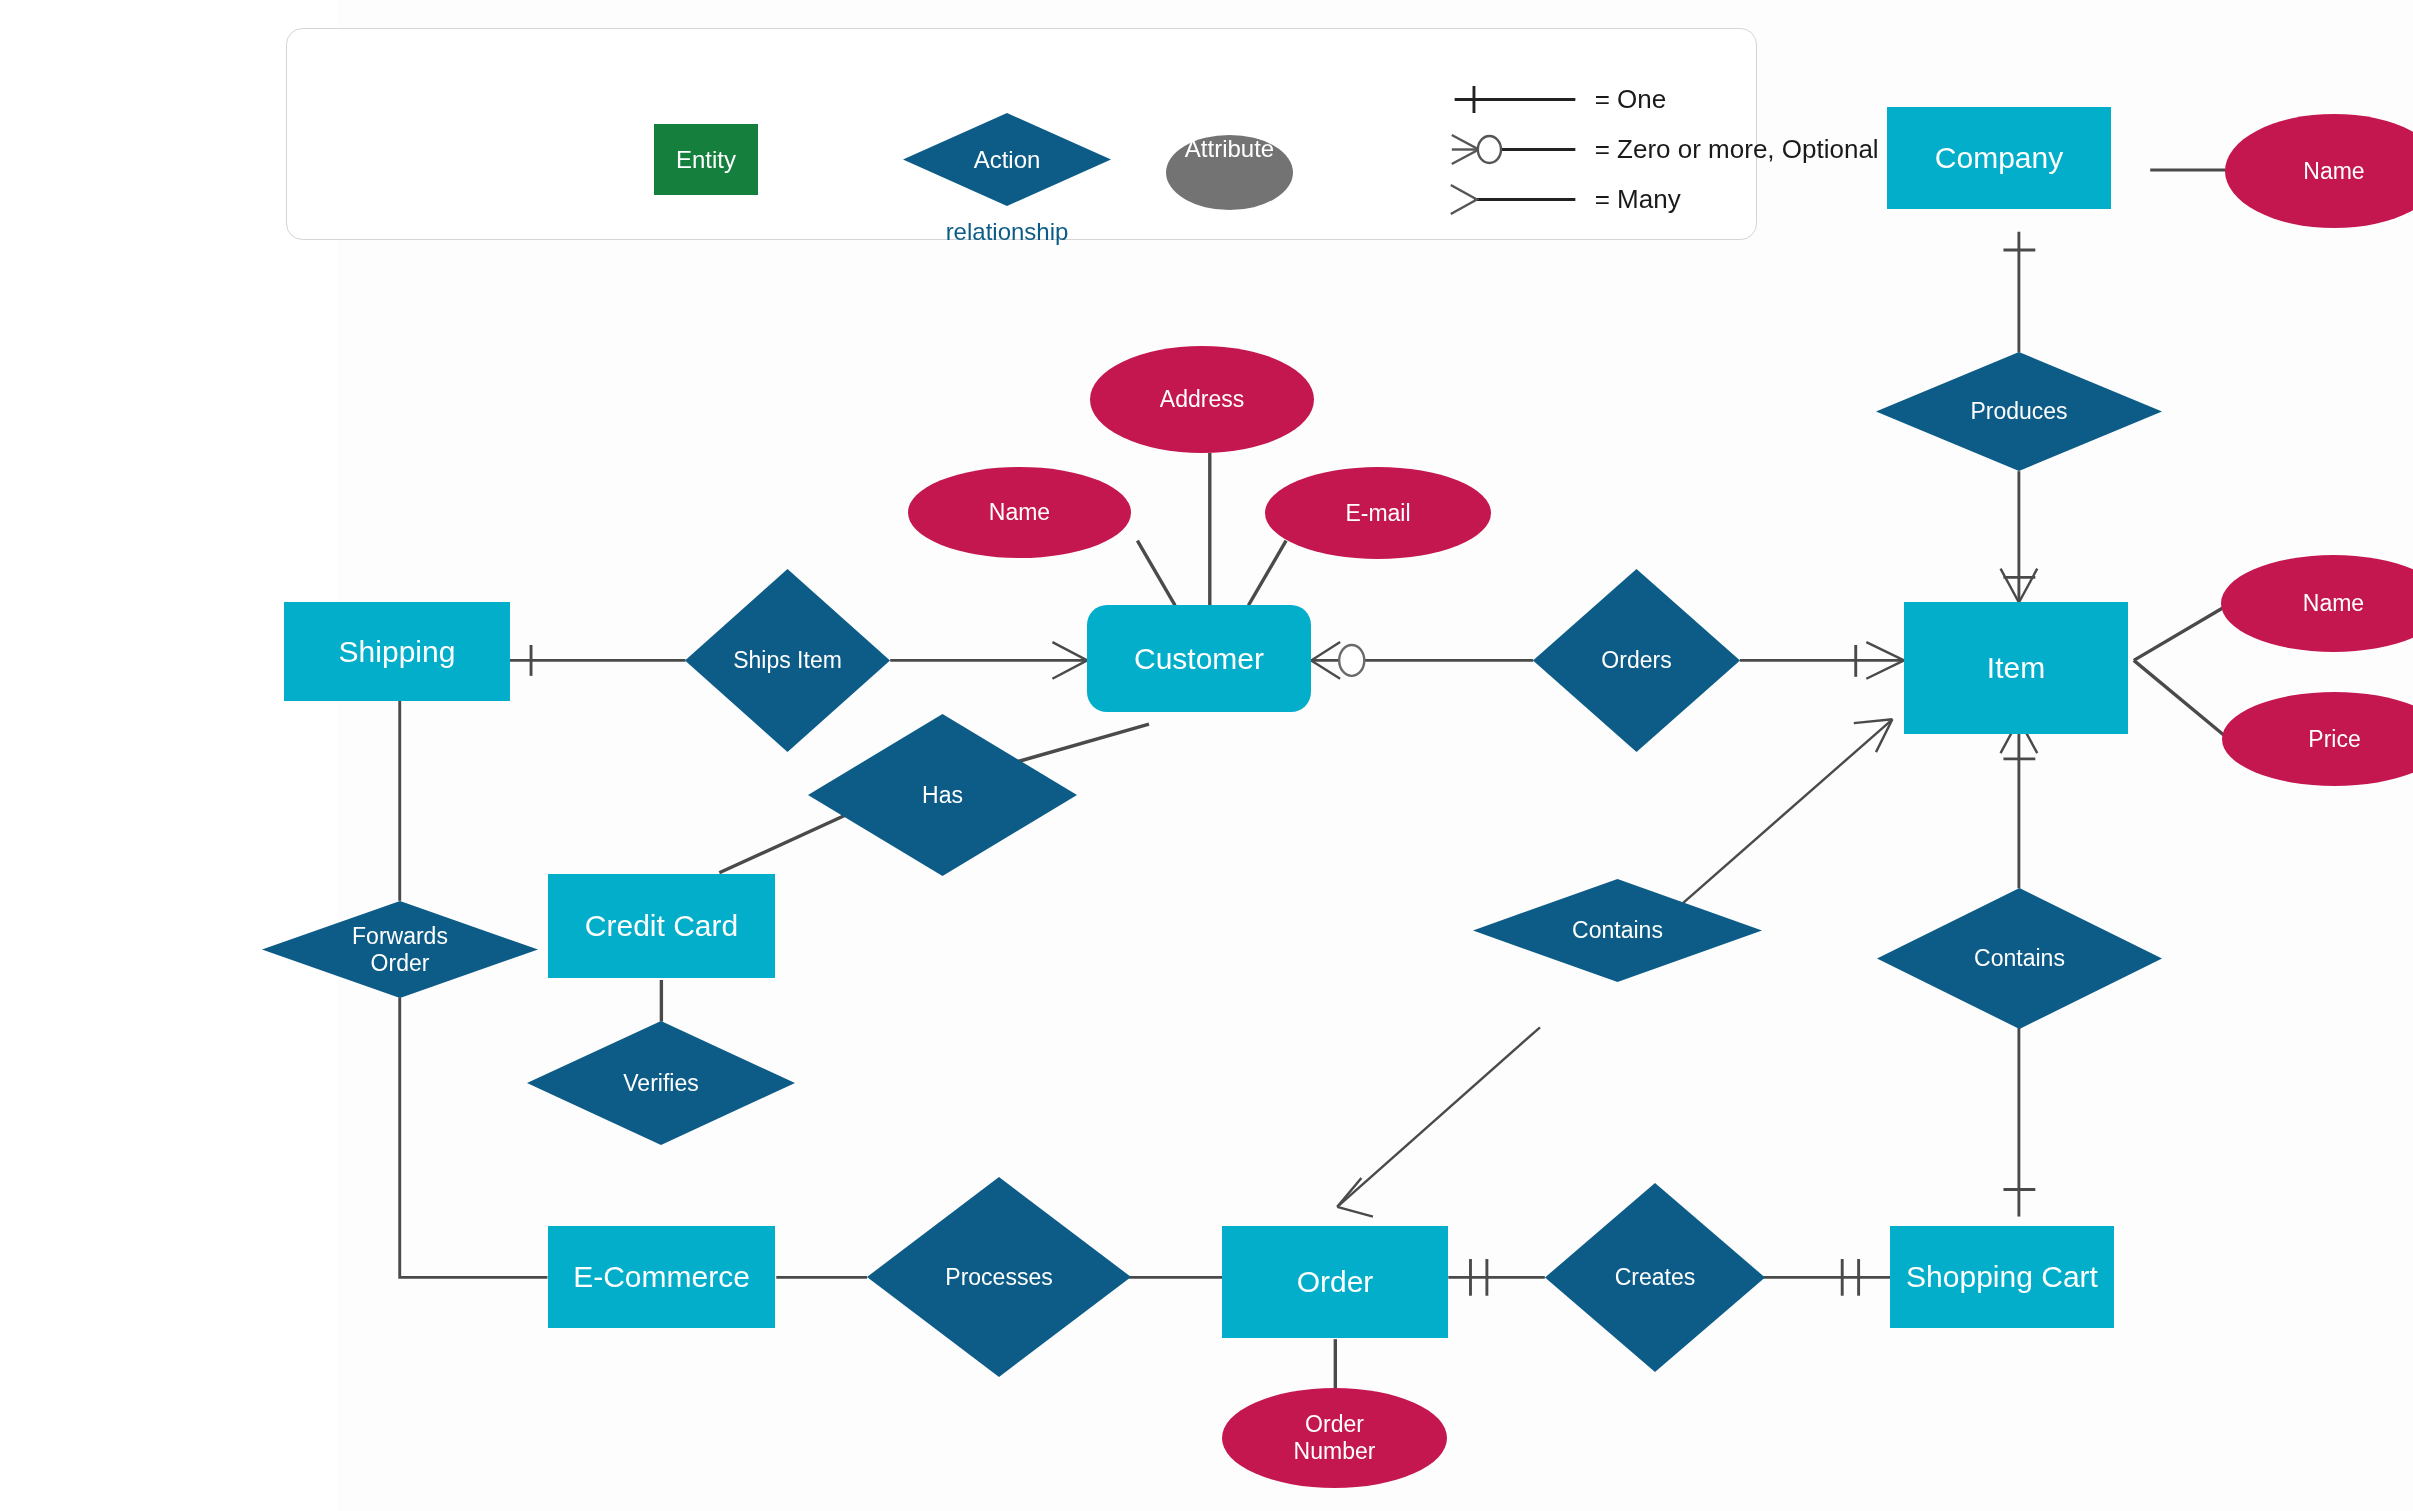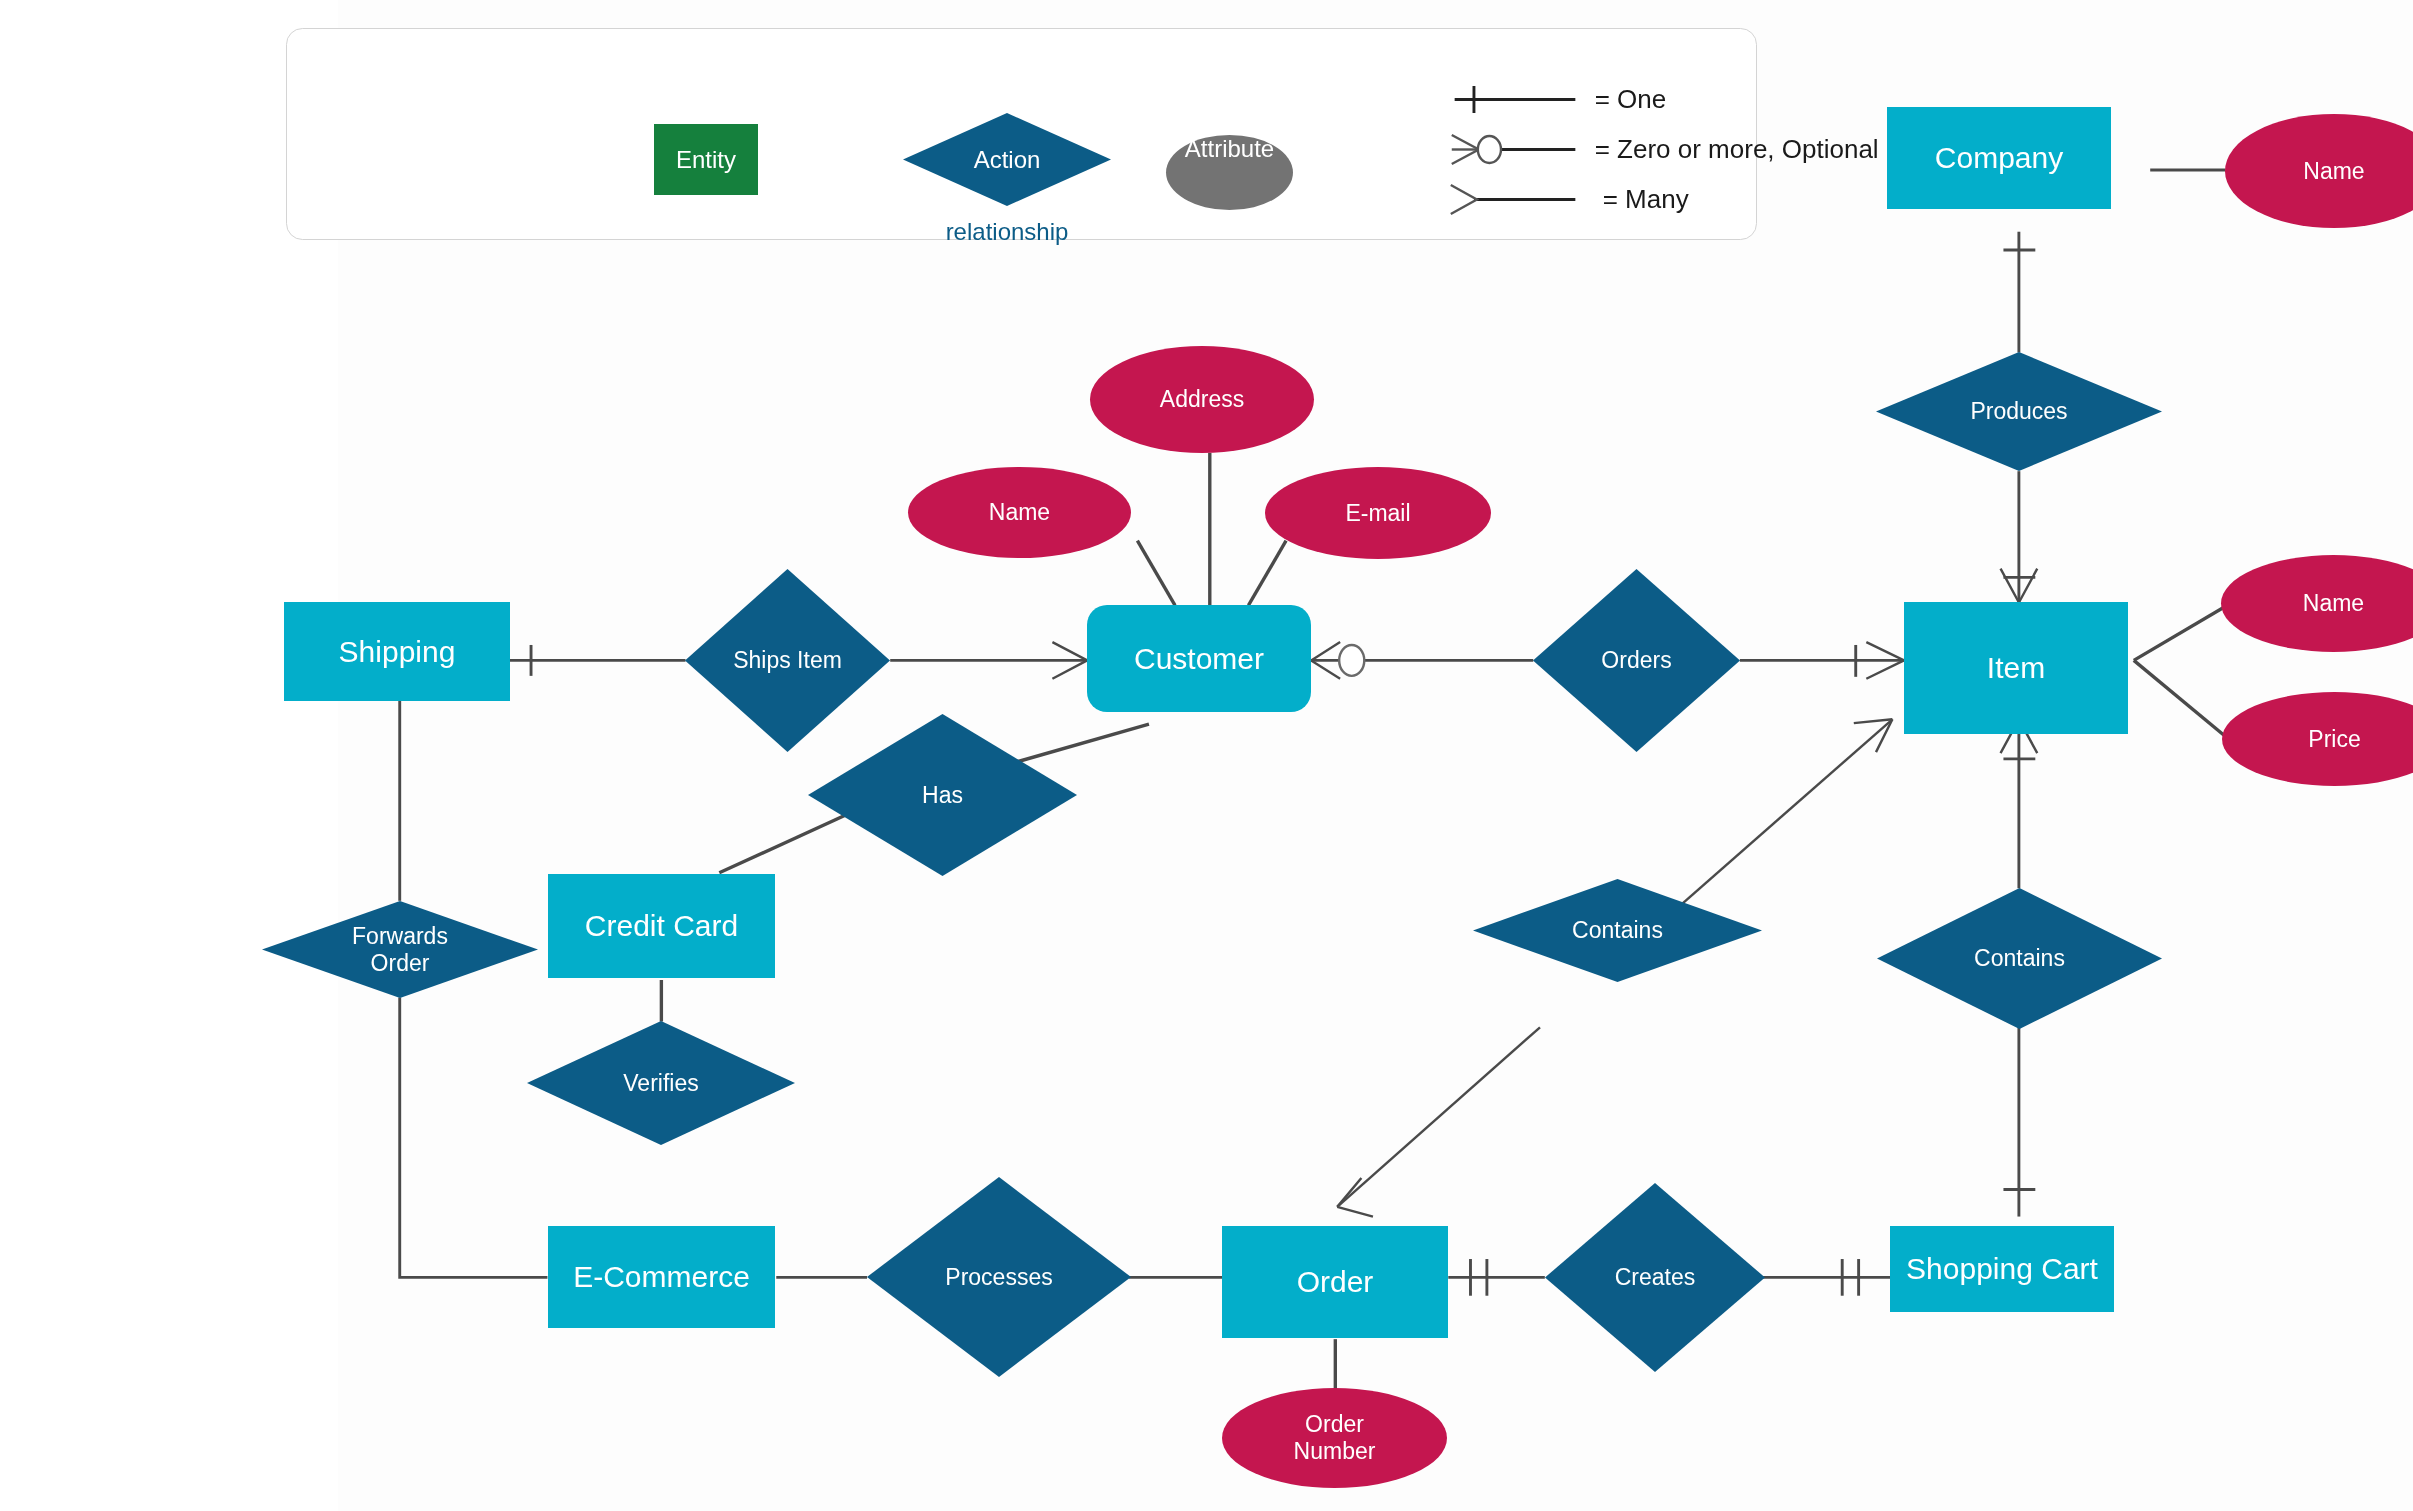--- a/index.html
+++ b/index.html
@@ -287,21 +287,21 @@
       <div class="legend-row" style="left:0px; top:50px;">
         <svg class="legend-glyph" viewBox="0 0 290 80">
           <line x1="96" y1="40" x2="270" y2="40" stroke="#222" stroke-width="6"></line>
           <path d="M14,10 L70,40 L14,70" stroke="#555" stroke-width="5" fill="none"></path>
           <line x1="14" y1="40" x2="70" y2="40" stroke="#555" stroke-width="5"></line>
           <ellipse cx="92" cy="40" rx="24" ry="28" fill="#ffffff" stroke="#555" stroke-width="5"></ellipse>
         </svg>
         <span class="legend-row-text">= Zero or more, Optional</span>
       </div>
 
-      <div class="legend-row" style="left:0px; top:100px;gap:8px;">
+      <div class="legend-row" style="left:0px; top:100px;">
         <svg class="legend-glyph" viewBox="0 0 290 80">
           <line x1="60" y1="40" x2="270" y2="40" stroke="#222" stroke-width="6"></line>
           <path d="M12,10 L66,40 L12,70" stroke="#555" stroke-width="5" fill="none"></path>
         </svg>
         <span class="legend-row-text">= Many</span>
       </div>
     </div>
   </div>
 
   <div class="entity" style="left:284px; top:602px; width:226px; height:99px;">Shipping</div>
@@ -311,21 +311,21 @@
   <div class="entity" style="left:1887px; top:107px; width:224px; height:102px;">Company</div>
 
   <div class="entity" style="left:1904px; top:602px; width:224px; height:132px;">Item</div>
 
   <div class="entity" style="left:548px; top:874px; width:227px; height:104px;">Credit Card</div>
 
   <div class="entity" style="left:548px; top:1226px; width:227px; height:102px;">E-Commerce</div>
 
   <div class="entity" style="left:1222px; top:1226px; width:226px; height:112px;">Order</div>
 
-  <div class="entity" style="left:1890px; top:1226px; width:224px; height:86px;">Shopping Cart</div>
+  <div class="entity" style="left:1890px; top:1226px; width:224px; height:102px;">Shopping Cart</div>
 
   <div class="diamond-wrap" style="left:1533px; top:569px; width:207px; height:183px;">
     <div class="diamond-shape"></div>
     <div class="diamond-text">Orders</div>
   </div>
 
   <div class="diamond-wrap" style="left:685px; top:569px; width:205px; height:183px;">
     <div class="diamond-shape"></div>
     <div class="diamond-text">Ships Item</div>
   </div>

